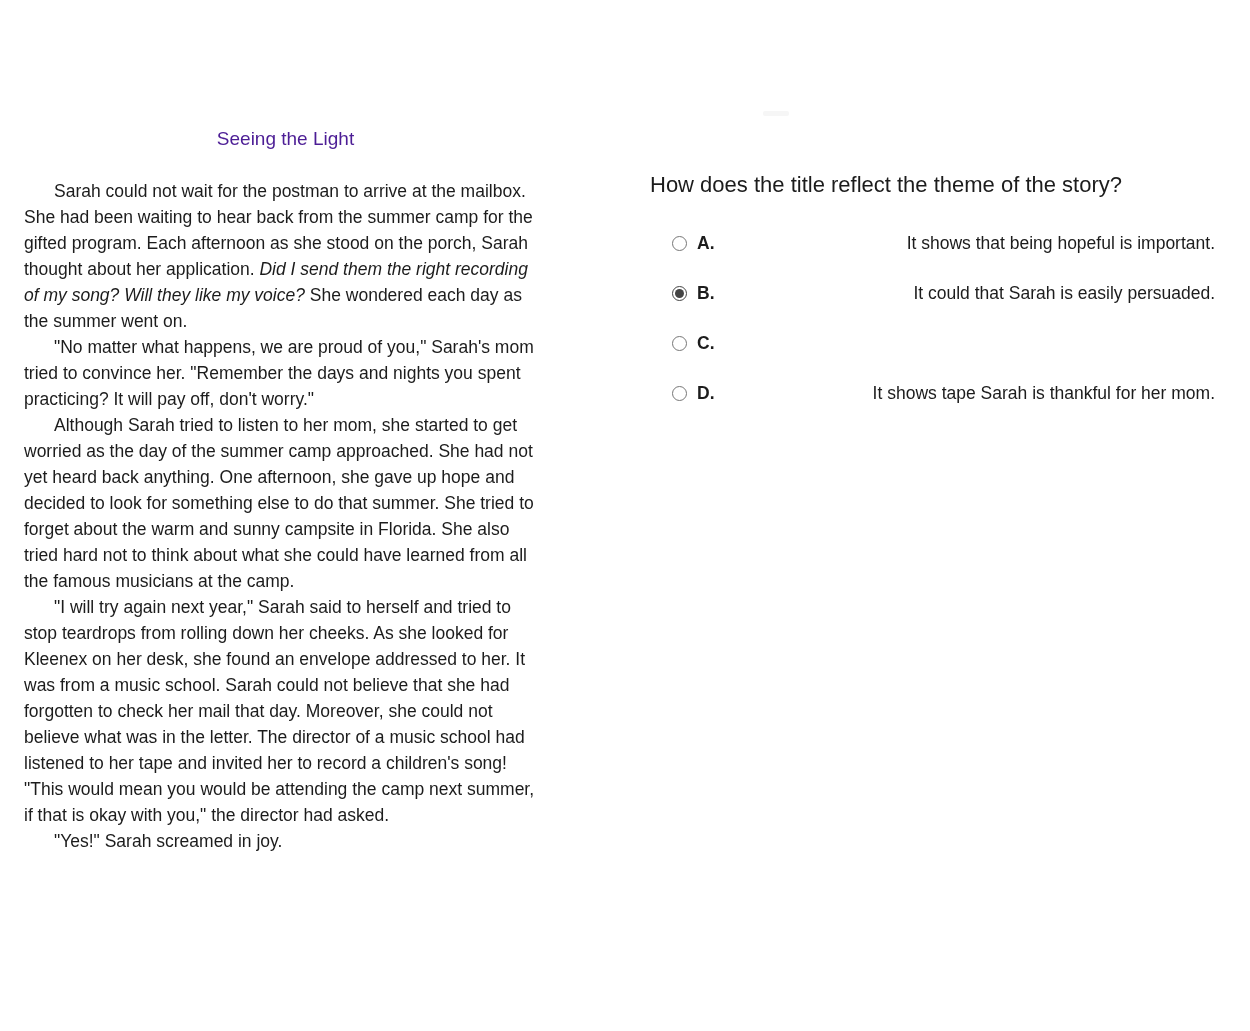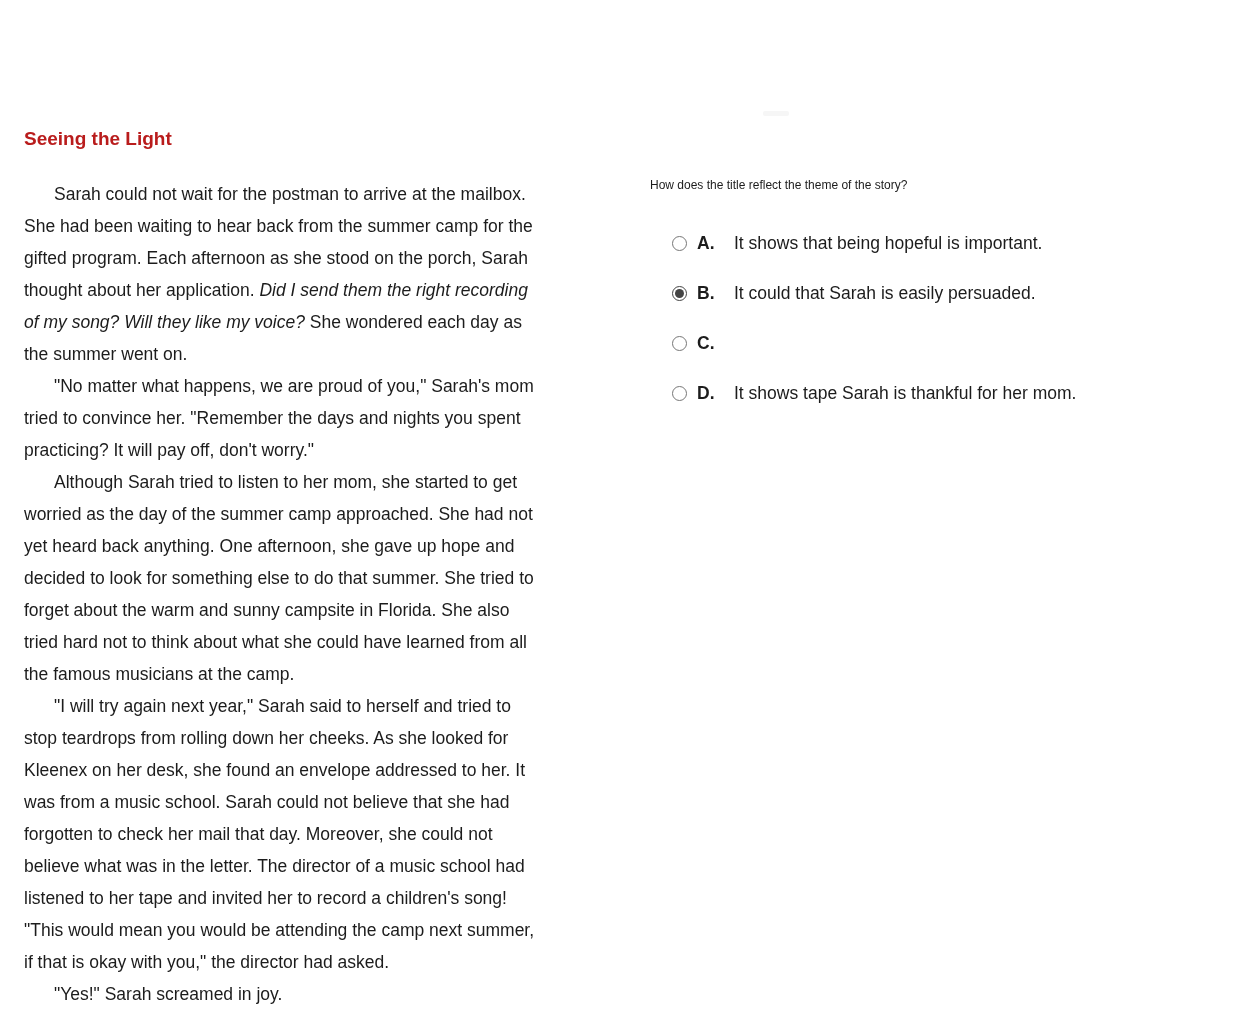--- a/index.html
+++ b/index.html
@@ -15,42 +15,43 @@
 
   
   .story-panel {
     position: absolute;
     left: 24px;
     top: 128px;
     width: 523px;
   }
   .story-title {
     margin: 0 0 28px 0;
+    text-align: center;
     font-size: 19px;
-    font-weight: bold;
-    color: #b91c1c;
+    font-weight: normal;
+    color: #4c1d95;
   }
   .story-panel p {
     margin: 0;
     font-size: 17.5px;
-    line-height: 32px;
+    line-height: 26px;
     text-indent: 30px;
   }
   .italic-seg { font-style: italic; }
 
   
   .question-panel {
     position: absolute;
     left: 650px;
     top: 172px;
     width: 565px;
   }
   .question-prompt {
     margin: 0 0 32px 0;
-    font-size: 12px;
+    font-size: 22px;
     line-height: 26px;
     color: #1c1c1c;
   }
   .options {
     padding-left: 22px;
   }
   .option {
     display: flex;
     align-items: baseline;
     margin-bottom: 24px;
@@ -68,20 +69,21 @@
     cursor: pointer;
     accent-color: #444444;
   }
   .option-letter {
     font-weight: bold;
     width: 37px;
     flex: 0 0 auto;
   }
   .option-text {
     flex: 1 1 auto;
+    text-align: right;
   }
 
   
   .faint-mark {
     position: absolute;
     left: 763px;
     top: 111px;
     width: 26px;
     height: 5px;
     background: #f6f6f6;

